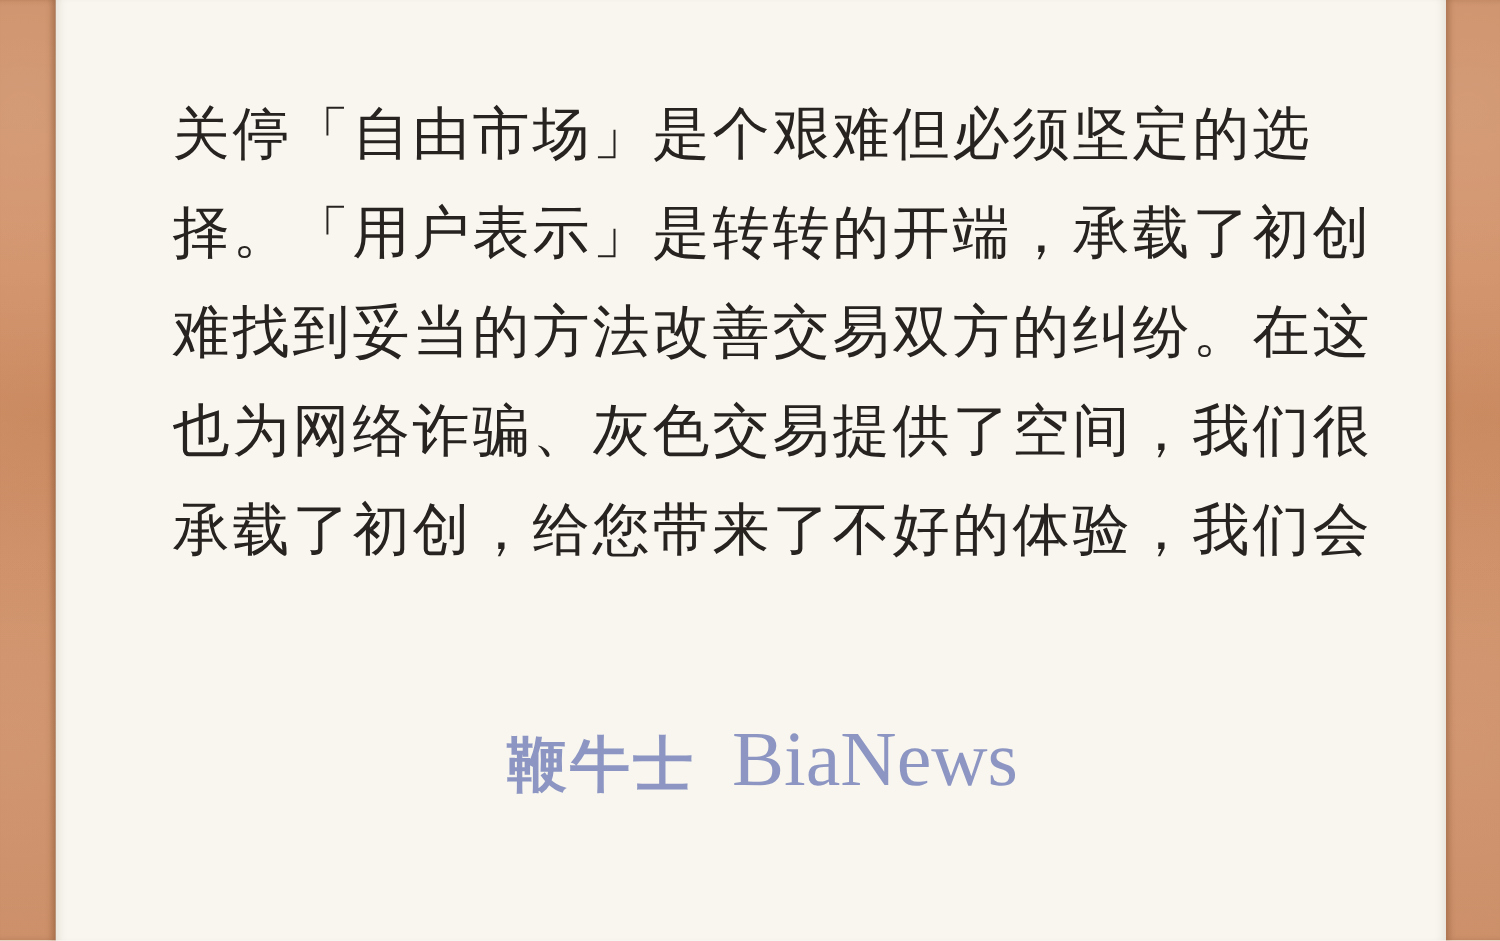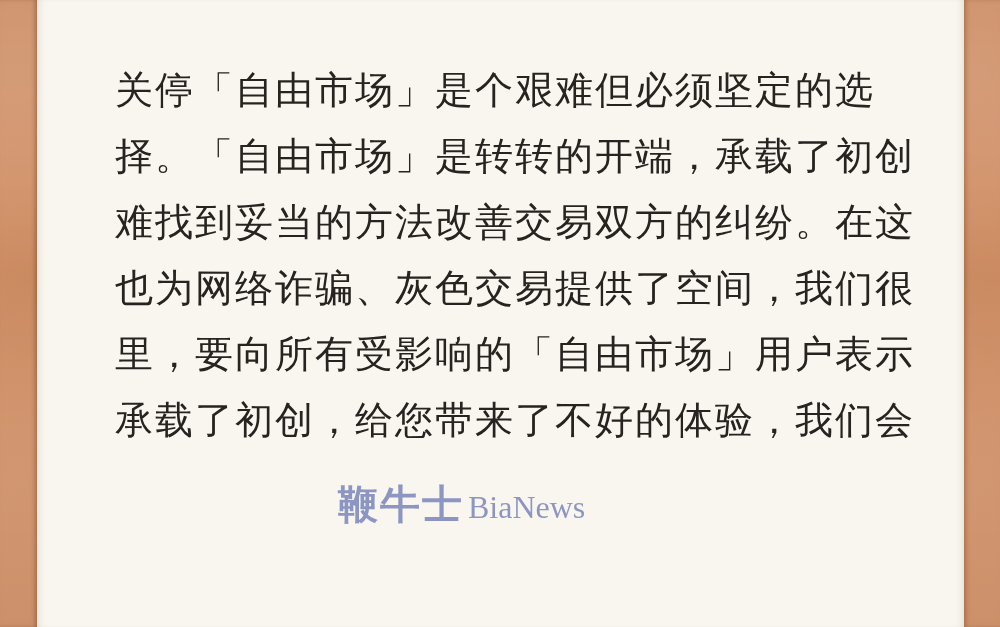--- a/index.html
+++ b/index.html
@@ -65,40 +65,39 @@
     opacity:0.62;
     color:var(--watermark);
     font-family:"Liberation Serif","DejaVu Serif",serif;
     white-space:nowrap;
     pointer-events:none;
   }
   .watermark-cn{
     font-size:40px;
     font-weight:700;
     letter-spacing:2px;
-    margin-right:4px;
+    margin-right:24px;
   }
   .watermark-en{
-    font-size:32px;
+    font-size:52px;
     font-weight:400;
   }
 </style>
 </head>
 <body>
 
 <div class="canvas">
   <div class="paper-panel"></div>
   <div class="strip strip-left"></div>
   <div class="strip strip-right"></div>
 
   <div class="content">
     <div class="line">关停「自由市场」是个艰难但必须坚定的选</div>
-    <div class="line">择。「自由市场」是转转的开端，承载了初创</div>
+    <div class="line">择。「用户表示」是转转的开端，承载了初创</div>
     <div class="line">难找到妥当的方法改善交易双方的纠纷。在这</div>
     <div class="line">也为网络诈骗、灰色交易提供了空间，我们很</div>
-    <div class="line">里，要向所有受影响的「自由市场」用户表示</div>
     <div class="line">承载了初创，给您带来了不好的体验，我们会</div>
   </div>
 
   <div class="watermark">
     <span class="watermark-cn">鞭牛士</span><span class="watermark-en">BiaNews</span>
   </div>
 </div>
 
 </body></html>

